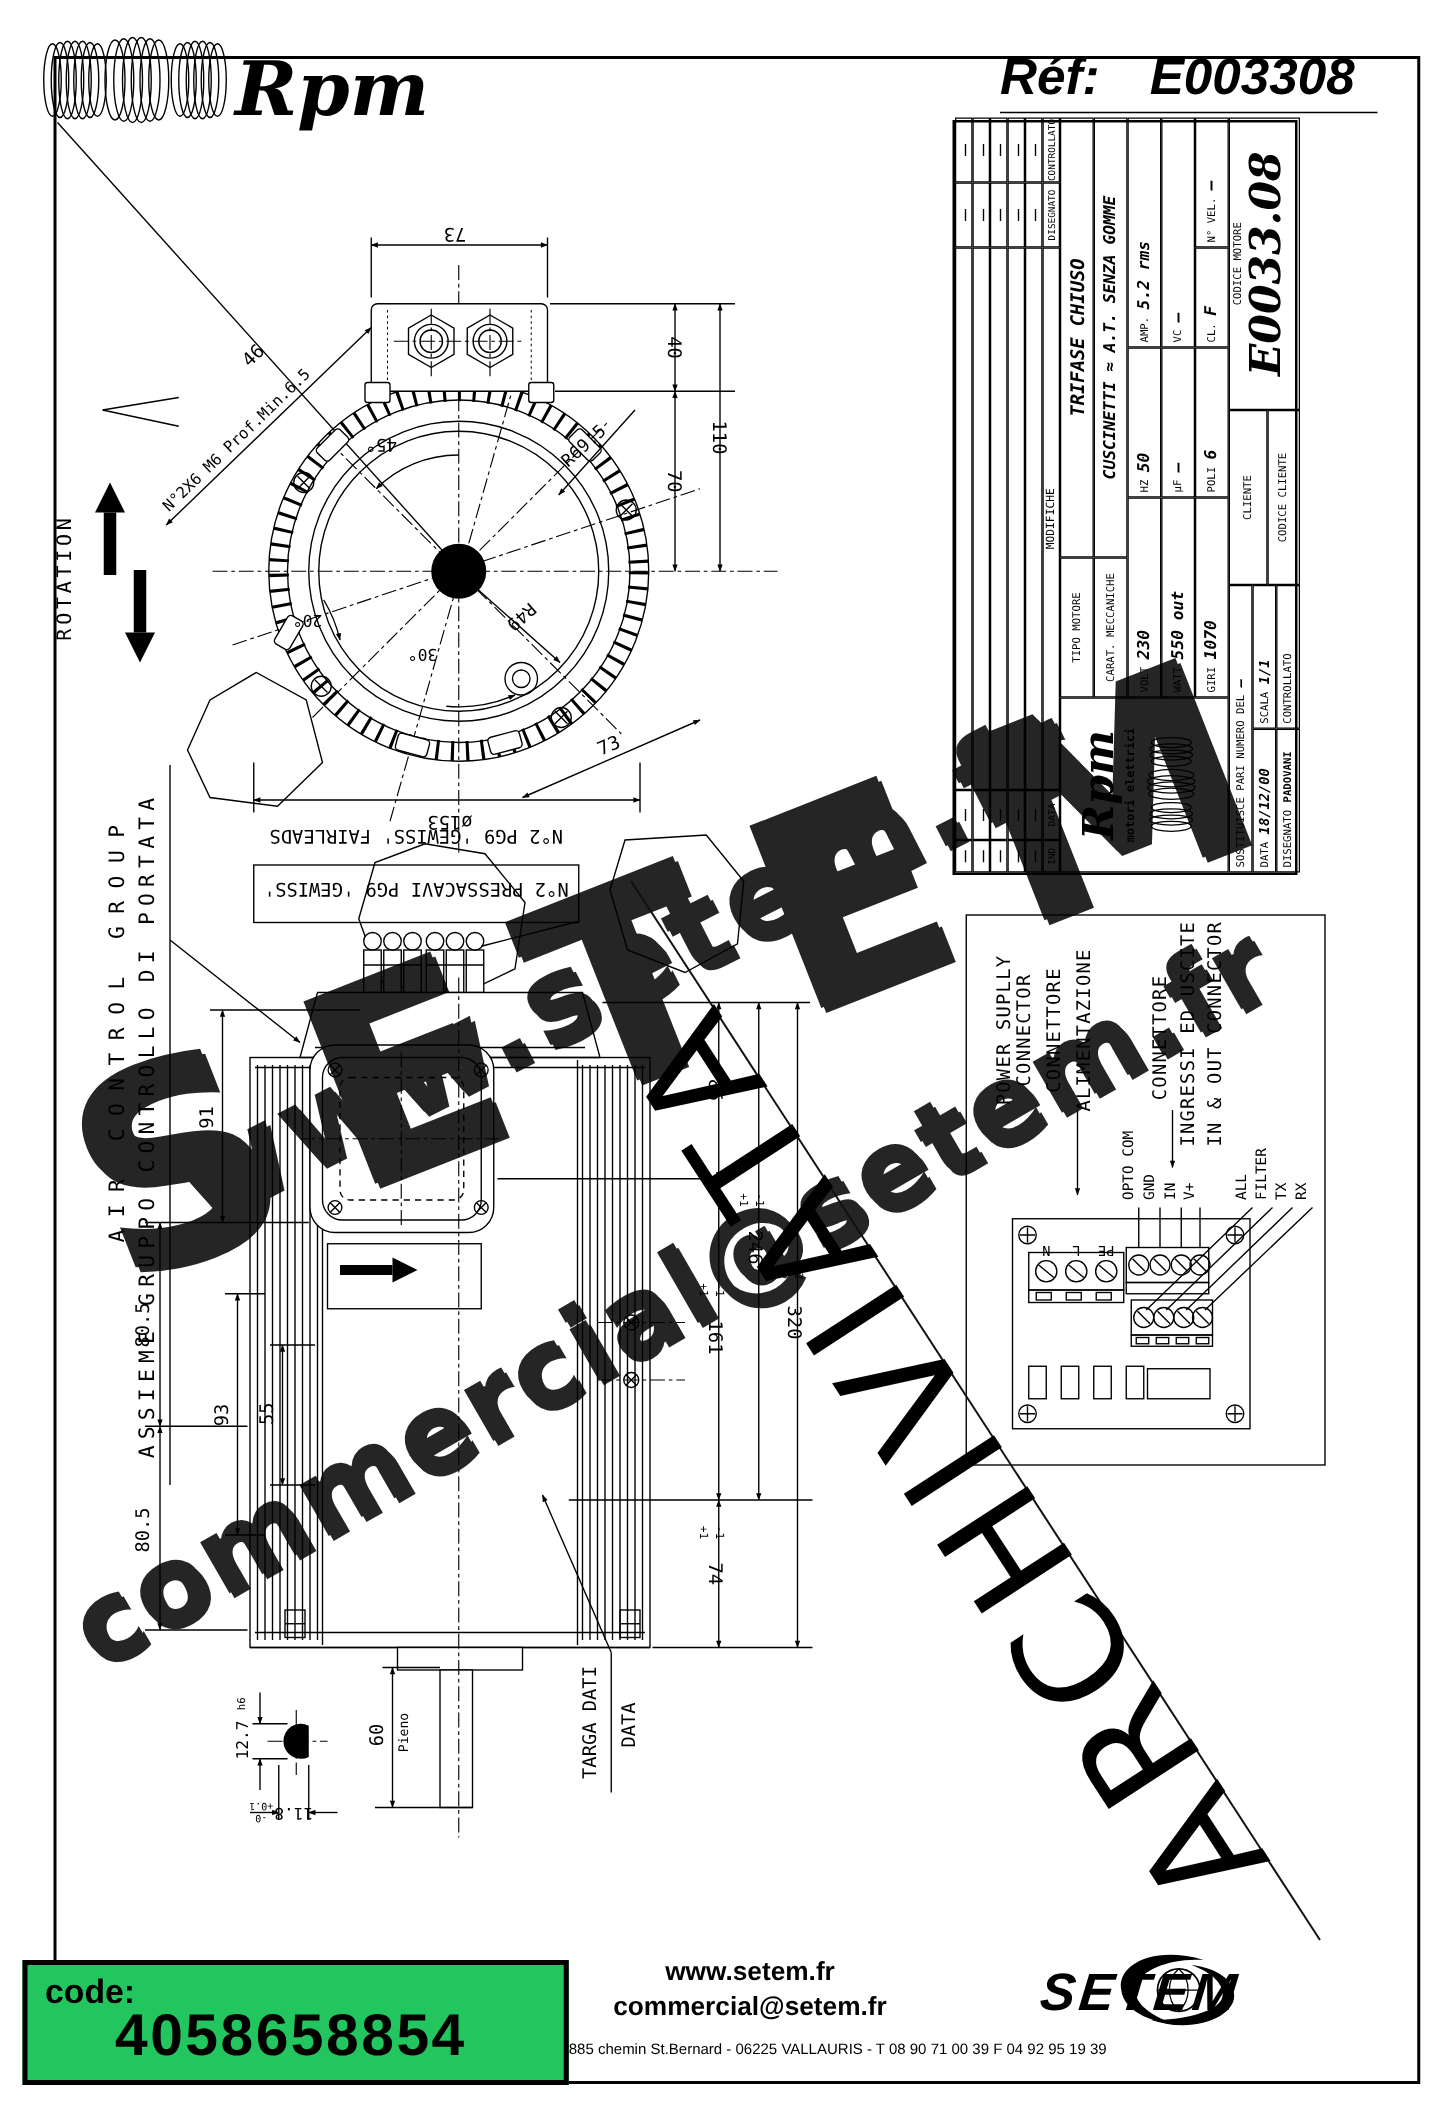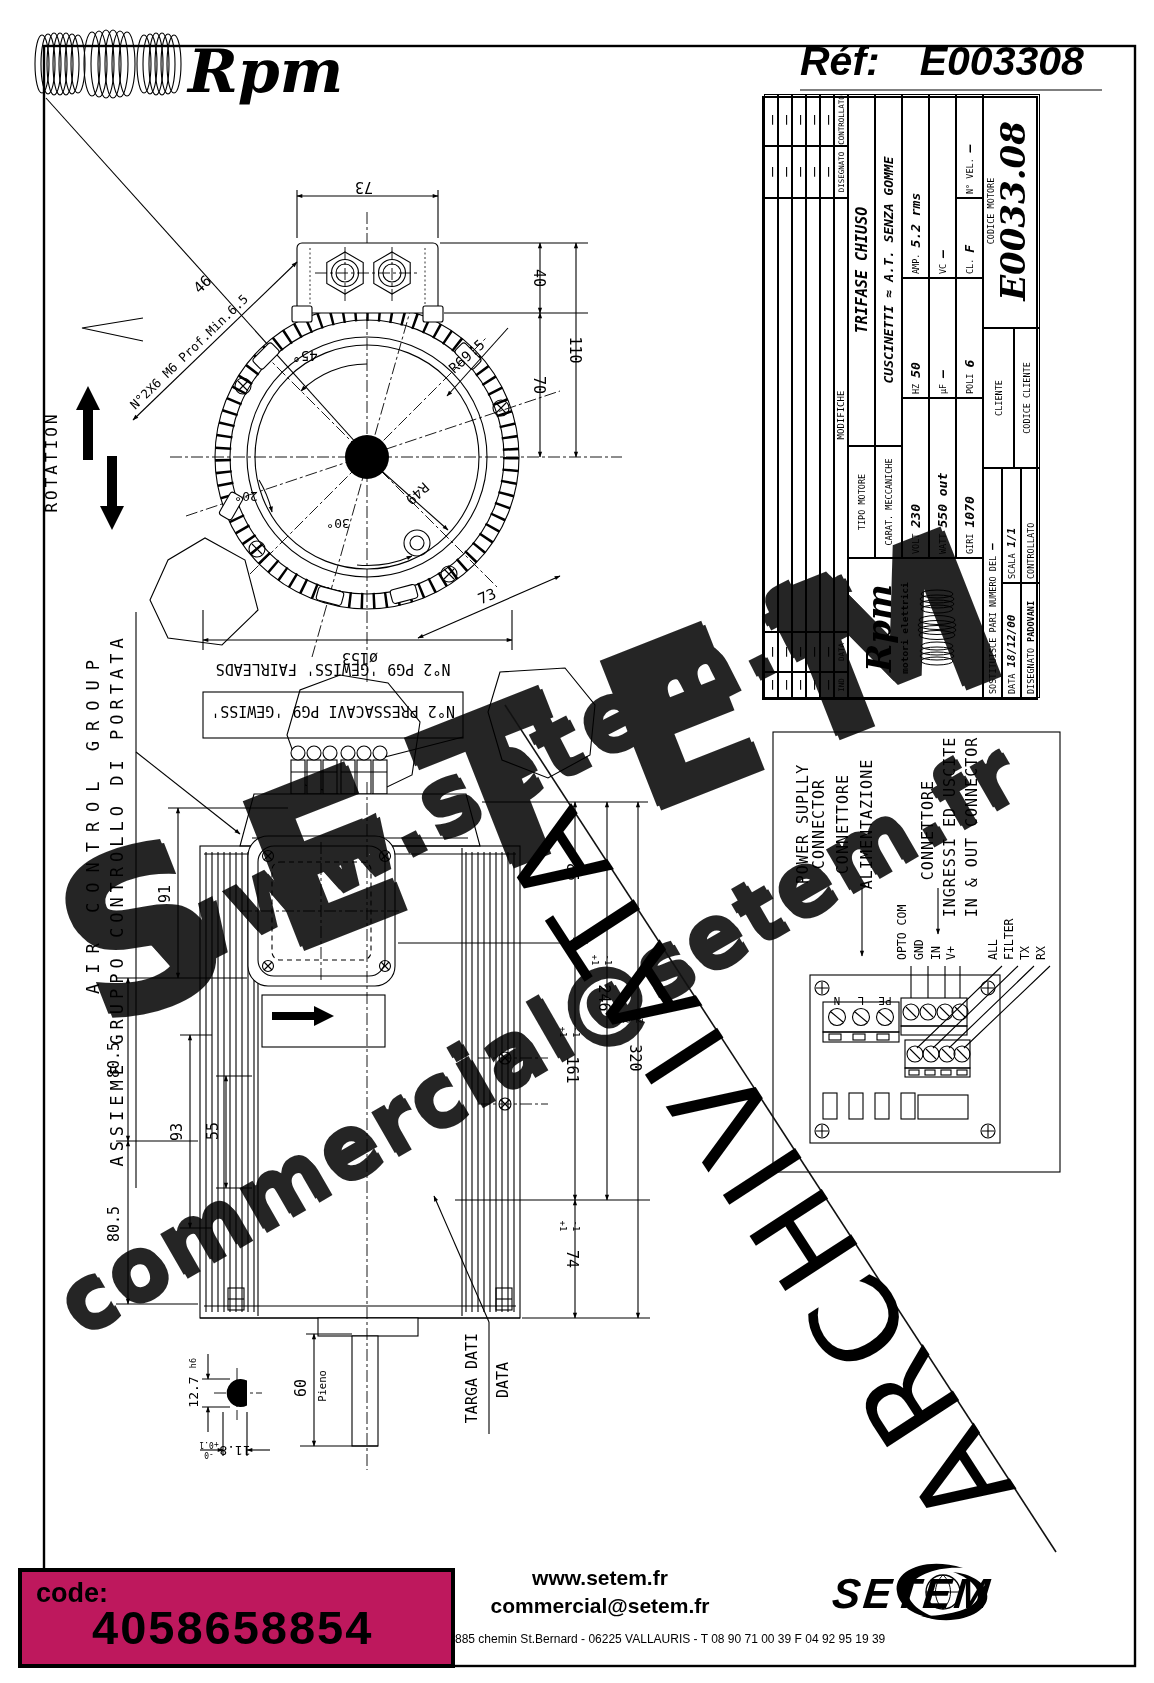--- a/index.html
+++ b/index.html
@@ -22,21 +22,21 @@
   .tbwrap{position:absolute;left:762px;top:96px;width:276px;height:604px;}
   .tb{position:absolute;left:0;top:0;width:604px;height:276px;transform-origin:0 0;
       transform:rotate(-90deg) translate(-604px,0);border:2px solid #000;box-sizing:border-box;
       font-family:"DejaVu Sans Mono",monospace;}
   .c{position:absolute;border:0.8px solid #000;box-sizing:border-box;overflow:hidden;
      display:flex;align-items:center;justify-content:center;}
   .lbl{font-size:8.5px;white-space:nowrap;}
   .val{font-style:italic;font-weight:bold;font-size:13px;white-space:nowrap;}
   .cellrow{display:flex;width:100%;height:100%;align-items:center;padding:0 3px;gap:6px;box-sizing:border-box;}
   
-  .codebox{position:absolute;left:18px;top:1568px;width:437px;height:100px;border:4px solid #000;box-sizing:border-box;background:#be185d;}
+  .codebox{position:absolute;left:18px;top:1568px;width:437px;height:100px;border:4px solid #000;box-sizing:border-box;background:#22c55e;}
   .codelabel{position:absolute;left:14px;top:6px;font-size:27px;font-weight:bold;}
   .codeval{position:absolute;left:70px;top:28px;font-size:47px;font-weight:bold;letter-spacing:2px;}
   .fcenter{position:absolute;left:445px;top:1564px;width:310px;text-align:center;font-weight:bold;font-size:21px;line-height:28px;}
   .faddress{position:absolute;left:455px;top:1632px;width:600px;font-size:12px;white-space:nowrap;}
   .hdr-ref{position:absolute;left:800px;top:38px;width:340px;font-size:41px;font-weight:bold;font-style:italic;white-space:nowrap;}
   .hdr-ref .rv{margin-left:40px;}
 </style>
 </head>
 <body>
 

